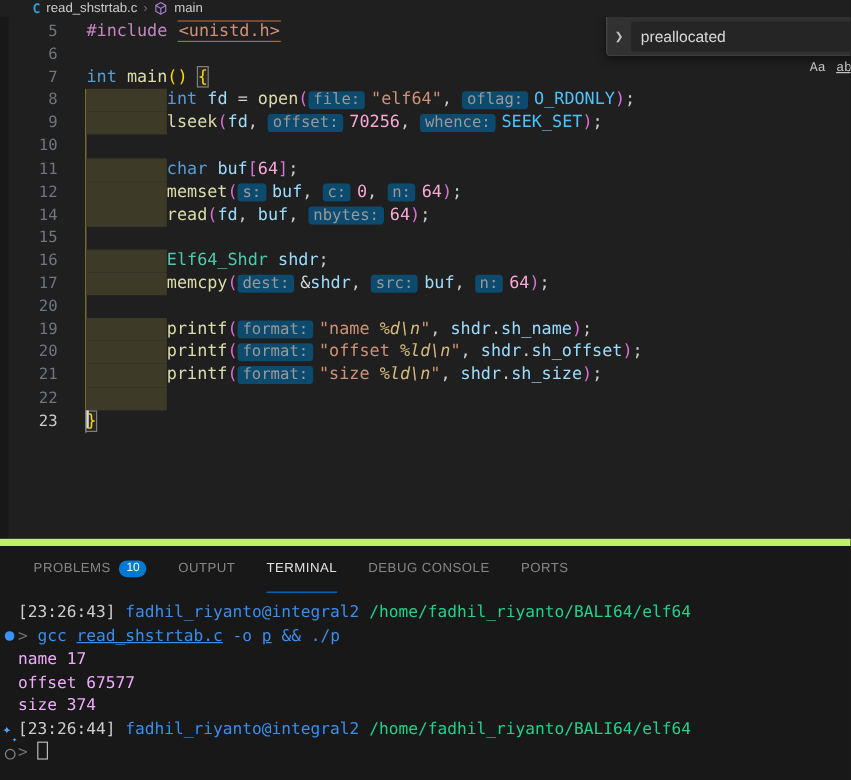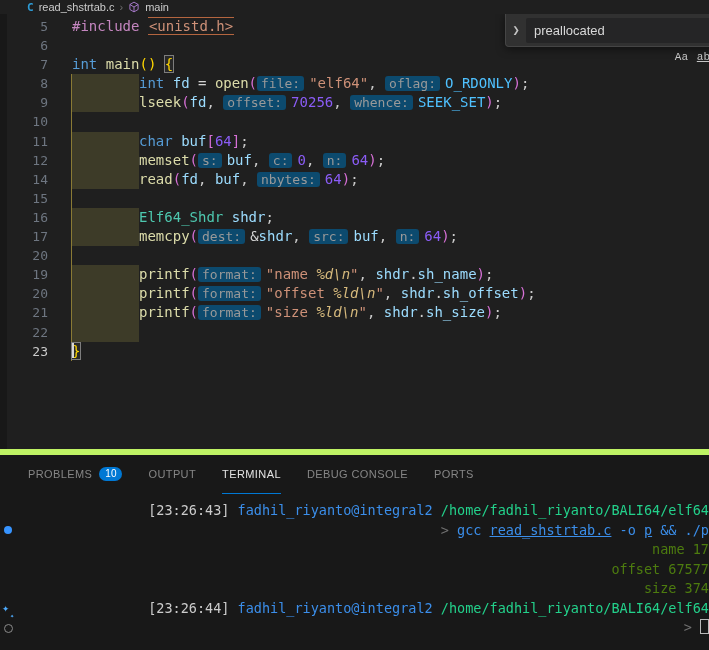--- a/index.html
+++ b/index.html
@@ -22,21 +22,21 @@
   .cline { position:relative; height:19.1px; line-height:19.1px; padding-left:72px;
            font-size:14px; color:#cccccc; white-space:pre; }
   .ln { position:absolute; left:0; top:0; width:48px; text-align:right; color:#6e7681; font-size:13px; }
   .ln.active { color:#cccccc; }
   .indent-chip { position:absolute; left:72px; top:0; width:67px; height:19.1px; background:#3d3b28; }
 
   .tk-kw  { color:#569cd6; }
   .tk-fn  { color:#dcdcaa; }
   .tk-v   { color:#9cdcfe; }
   .tk-ty  { color:#4ec9b0; }
-  .tk-n   { color:#8b5cf6; }
+  .tk-n   { color:#f9a8d4; }
   .tk-c   { color:#4fc1ff; }
   .tk-s   { color:#ce9178; }
   .tk-e   { color:#d7ba7d;font-style:italic; }
   .tk-pp  { color:#c586c0; }
   .tk-b1  { color:#ffd700; }
   .tk-b2  { color:#d670d6; }
   .tk-pln { color:#cccccc; }
   .tk-op  { color:#d4d4d4; }
   .tk-incl{ color:#ce9178; border-top:1px solid #b4653f; border-bottom:1px solid #b4653f; padding:0 1px; }
   .tk-tab { display:inline-block; width:67px; }
@@ -65,35 +65,35 @@
   .ptabs { height:39px; display:flex; align-items:center; padding-left:28px; gap:26px;
            font-family:"Liberation Sans",sans-serif; font-size:11px; letter-spacing:.4px; color:#868686; }
   .ptab { display:flex; align-items:center; height:39px; gap:7px; border-bottom:1px solid transparent; }
   .ptab.active { color:#e3e3e3; border-bottom-color:#0078d4; }
   .pbadge { background:#0078d4; color:#ffffff; font-size:10px; letter-spacing:0;
             border-radius:10px; padding:1px 6px; line-height:12px; }
 
   
   .term { position:absolute; top:40px; left:0; right:0; bottom:0; padding-top:6px;
           font-size:13.5px; color:#cccccc; }
-  .tline { position:relative; height:19.5px; line-height:19.5px; padding-left:15px; white-space:pre;text-align:right; }
+  .tline { position:relative; height:19.5px; line-height:19.5px; padding-left:15px; white-space:pre; }
   .deco { position:absolute; left:2px; top:0; width:12px; height:19.5px; }
   .deco-dot::before { content:""; position:absolute; width:8px; height:8px; border-radius:50%;
                       background:#3794ff; left:2px; top:5.5px; }
   .deco-circle::before { content:""; position:absolute; width:7px; height:7px; border-radius:50%;
                          border:1px solid #8a8a8a; left:2px; top:5.5px; }
   .deco-sparkle { color:#4daafc; font-size:12px; line-height:19.5px; }
   .deco-sparkle::before { content:"✦"; position:absolute; left:0; top:0; }
   .deco-sparkle::after { content:"✦"; position:absolute; font-size:7px; left:8px; top:8px; }
   .tk-ts   { color:#cccccc; }
   .tk-user { color:#3b8eea; }
   .tk-path { color:#23d18b; }
   .tk-cmd  { color:#3b8eea; }
   .tk-cmdu { color:#3b8eea; text-decoration:underline; }
-  .tk-out  { color:#4d7c0f;margin-top:16px; }
+  .tk-out  { color:#f0abfc;margin-top:16px; }
   .tk-prompt { color:#707070; }
   .tk-tcur { display:inline-block; width:9px; height:15px; border:1px solid #b9b9b9; vertical-align:-2px; }
 </style>
 </head>
 <body>
 
 <div class="window">
 
   <div class="breadcrumb">
     <span class="c-icon">C</span>

